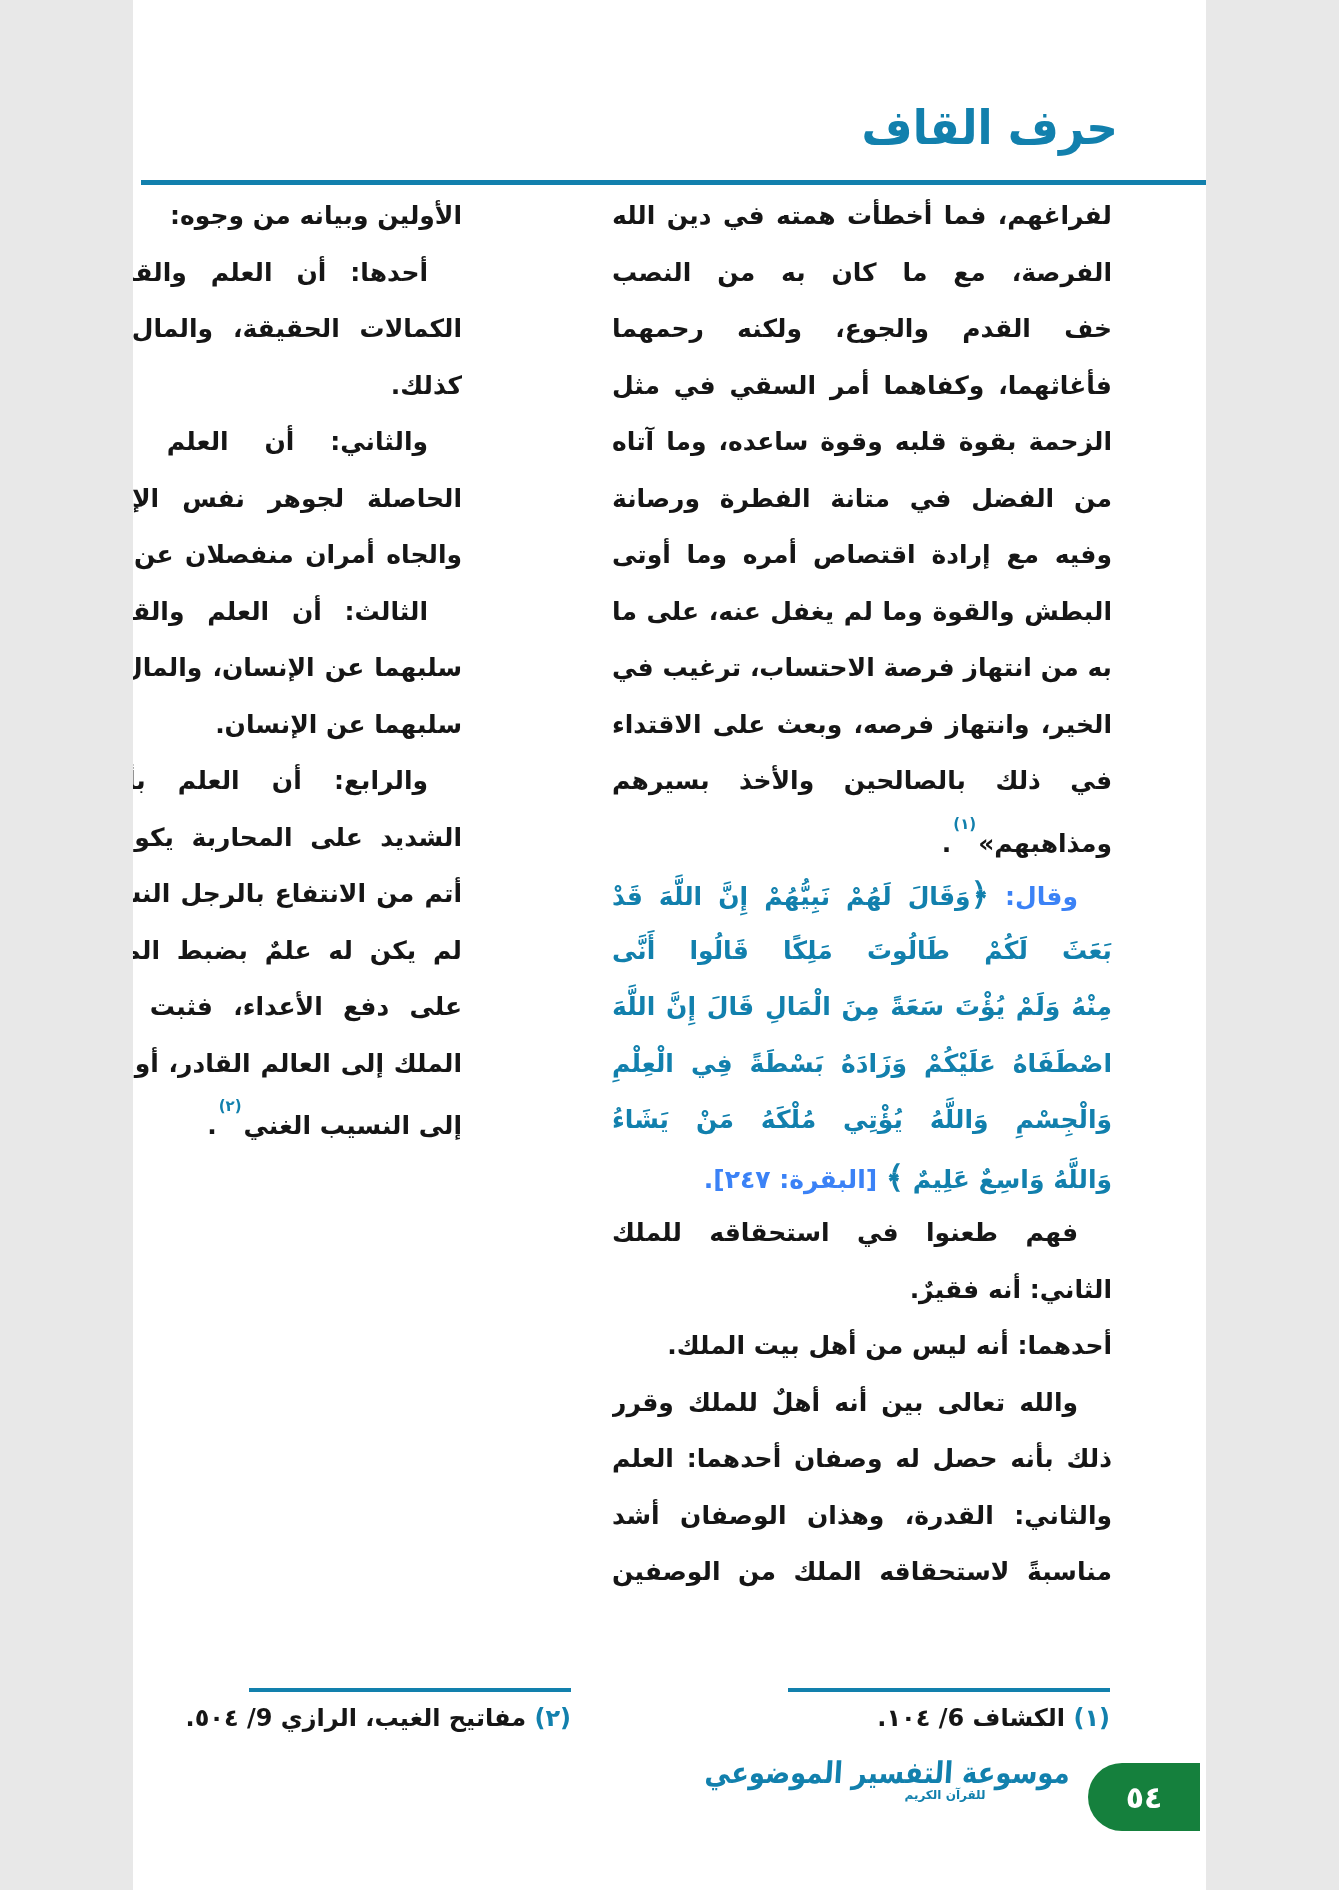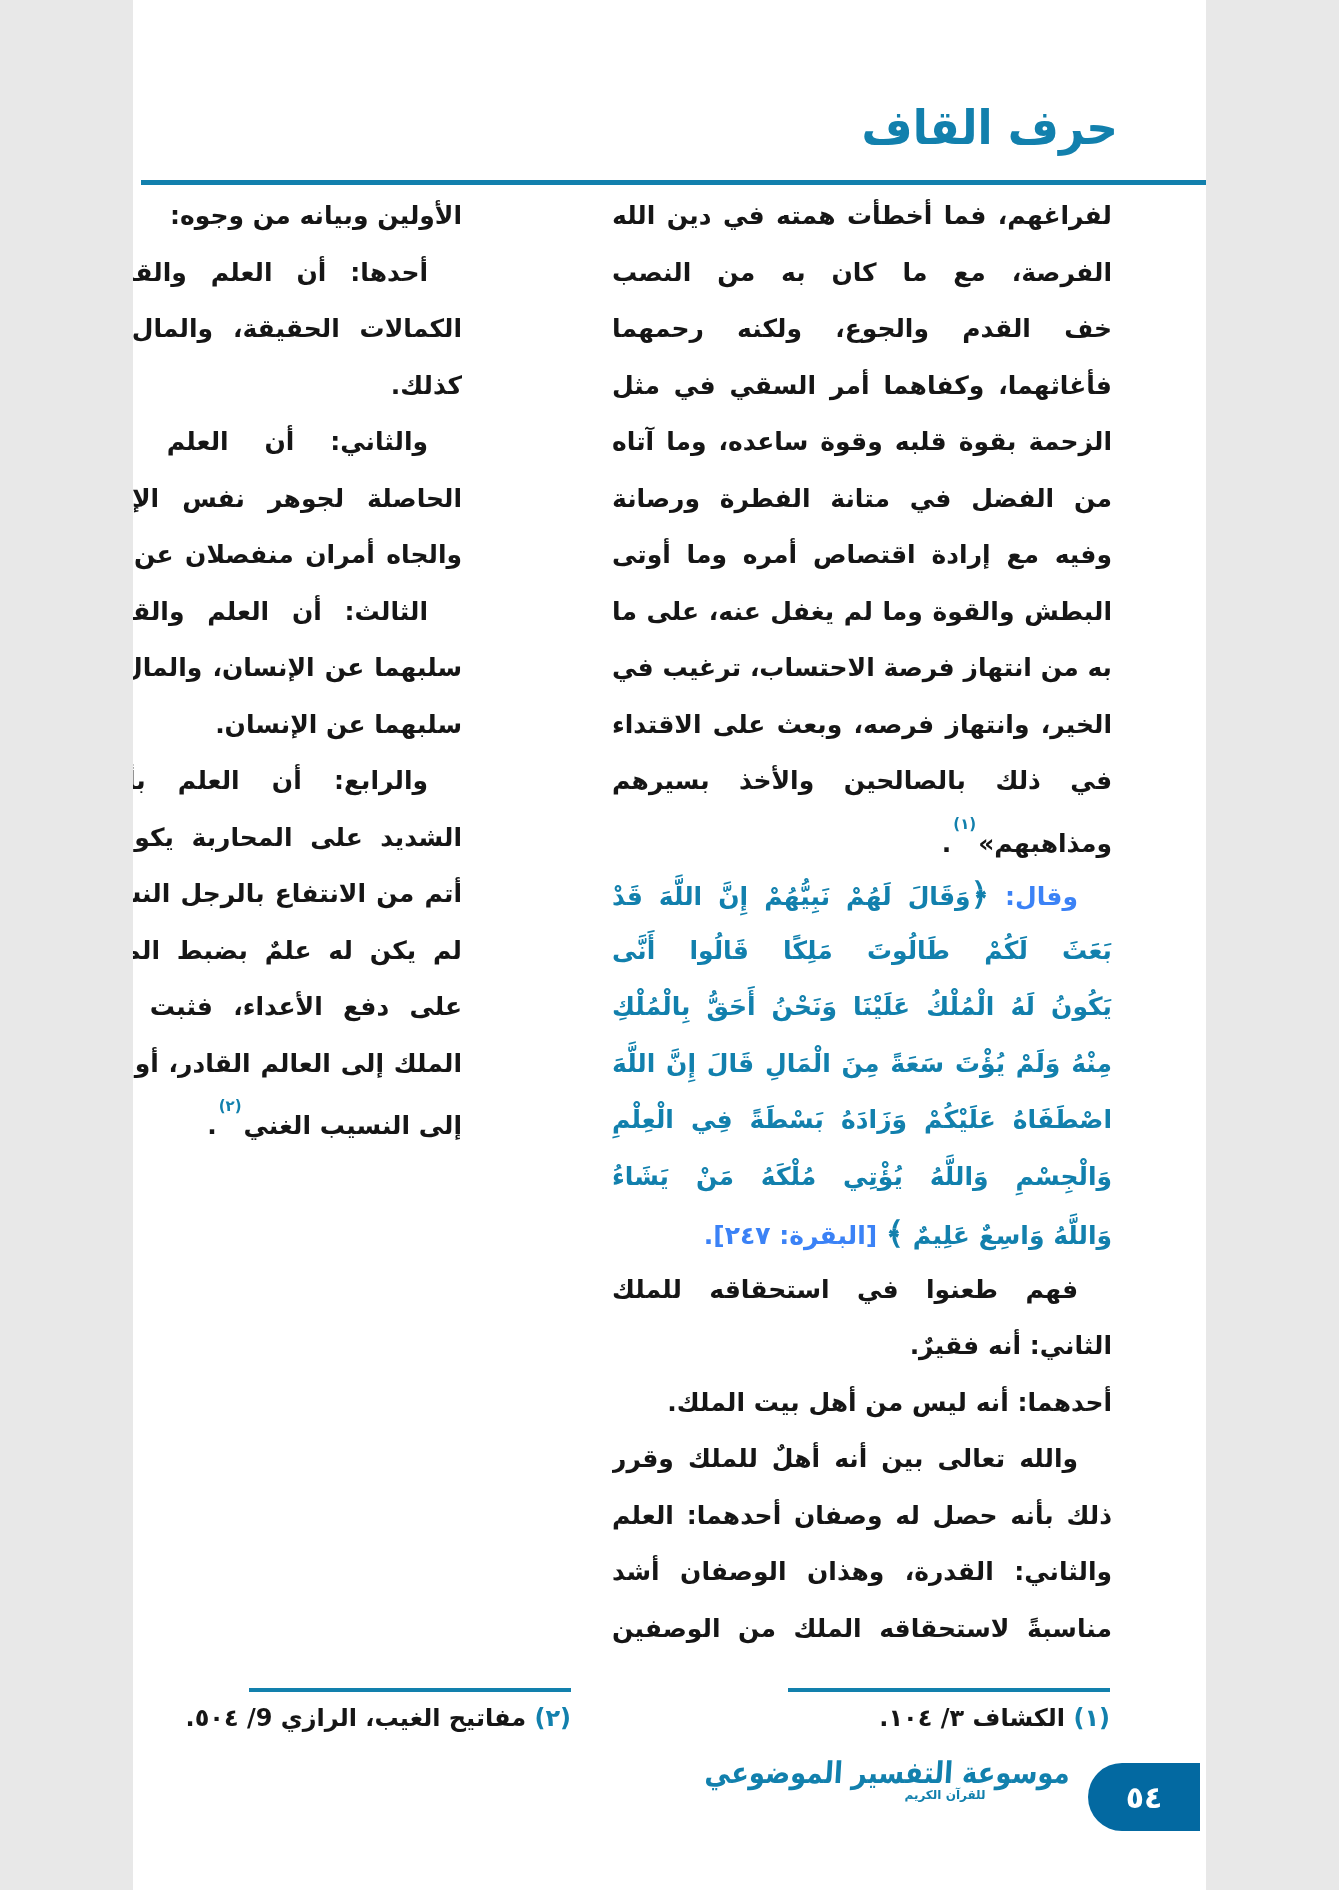--- a/index.html
+++ b/index.html
@@ -71,21 +71,21 @@
   .logo-main {
     font-size: 26px; font-weight: bold;
     letter-spacing: -2px;
     transform: scaleY(1.15) skewX(-4deg);
     white-space: nowrap;
   }
   .logo-sub { font-size: 12px; font-weight: bold; margin-top: 0; letter-spacing: -1px; }
   .page-badge {
     position: absolute; top: 1763px; right: 6px;
     width: 112px; height: 68px;
-    background: #0369a1;
+    background: #15803d;
     border-radius: 36px 0 0 36px;
     display: flex; align-items: center; justify-content: center;
     color: #ffffff; font-size: 30px; font-weight: bold;
   }
 </style>
 </head>
 <body>
 
 <div class="page">
 
@@ -100,21 +100,20 @@
     <div class="tline">الزحمة بقوة قلبه وقوة ساعده، وما آتاه الله</div>
     <div class="tline">من الفضل في متانة الفطرة ورصانة الجبلة</div>
     <div class="tline">وفيه مع إرادة اقتصاص أمره وما أوتى من</div>
     <div class="tline">البطش والقوة وما لم يغفل عنه، على ما كان</div>
     <div class="tline">به من انتهاز فرصة الاحتساب، ترغيب في</div>
     <div class="tline">الخير، وانتهاز فرصه، وبعث على الاقتداء</div>
     <div class="tline">في ذلك بالصالحين والأخذ بسيرهم</div>
     <div class="tline end"><span>ومذاهبهم»</span><sup class="fn">(١)</sup><span>.</span></div>
     <div class="tline ind"><span class="ink">وقال: </span><span class="q orn">﴿</span><span class="q">وَقَالَ لَهُمْ نَبِيُّهُمْ إِنَّ اللَّهَ قَدْ</span></div>
     <div class="tline q">بَعَثَ لَكُمْ طَالُوتَ مَلِكًا قَالُوا أَنَّى</div>
-    <div class="tline q">يَكُونُ لَهُ الْمُلْكُ عَلَيْنَا وَنَحْنُ أَحَقُّ بِالْمُلْكِ</div>
     <div class="tline q">مِنْهُ وَلَمْ يُؤْتَ سَعَةً مِنَ الْمَالِ قَالَ إِنَّ اللَّهَ</div>
     <div class="tline q">اصْطَفَاهُ عَلَيْكُمْ وَزَادَهُ بَسْطَةً فِي الْعِلْمِ</div>
     <div class="tline q">وَالْجِسْمِ وَاللَّهُ يُؤْتِي مُلْكَهُ مَنْ يَشَاءُ</div>
     <div class="tline end"><span class="q">وَاللَّهُ وَاسِعٌ عَلِيمٌ </span><span class="q orn">﴾</span><span class="ink"> [البقرة: ٢٤٧].</span></div>
     <div class="tline ind">فهم طعنوا في استحقاقه للملك بأمرين:</div>
     <div class="tline end">الثاني: أنه فقيرٌ.</div>
     <div class="tline end">أحدهما: أنه ليس من أهل بيت الملك.</div>
     <div class="tline ind">والله تعالى بين أنه أهلٌ للملك وقرر</div>
     <div class="tline">ذلك بأنه حصل له وصفان أحدهما: العلم</div>
     <div class="tline">والثاني: القدرة، وهذان الوصفان أشد</div>
@@ -136,21 +135,21 @@
     <div class="tline">الشديد على المحاربة يكون الانتفاع به في</div>
     <div class="tline">أتم من الانتفاع بالرجل النسيب الغني إذا</div>
     <div class="tline">لم يكن له علمٌ بضبط المصالح، وقدرةٌ</div>
     <div class="tline">على دفع الأعداء، فثبت بما ذكرنا أن إسناد</div>
     <div class="tline">الملك إلى العالم القادر، أولى من إسناده</div>
     <div class="tline end"><span>إلى النسيب الغني</span><sup class="fn">(٢)</sup><span>.</span></div>
   </div>
 
   <div class="fn-sep fn-sep-1"></div>
   <div class="fn-sep fn-sep-2"></div>
-  <div class="footnote footnote-1"><span class="fnm">(١)</span> <span>الكشاف ٣/ ١٠٤.</span></div>
+  <div class="footnote footnote-1"><span class="fnm">(١)</span> <span>الكشاف 6/ ١٠٤.</span></div>
   <div class="footnote footnote-2"><span class="fnm">(٢)</span> <span>مفاتيح الغيب، الرازي 9/ ٥٠٤.</span></div>
 
   <div class="logo">
     <div class="logo-main">موسوعة التفسير الموضوعي</div>
     <div class="logo-sub">للقرآن الكريم</div>
   </div>
   <div class="page-badge">
     <span>٥٤</span>
   </div>
 

